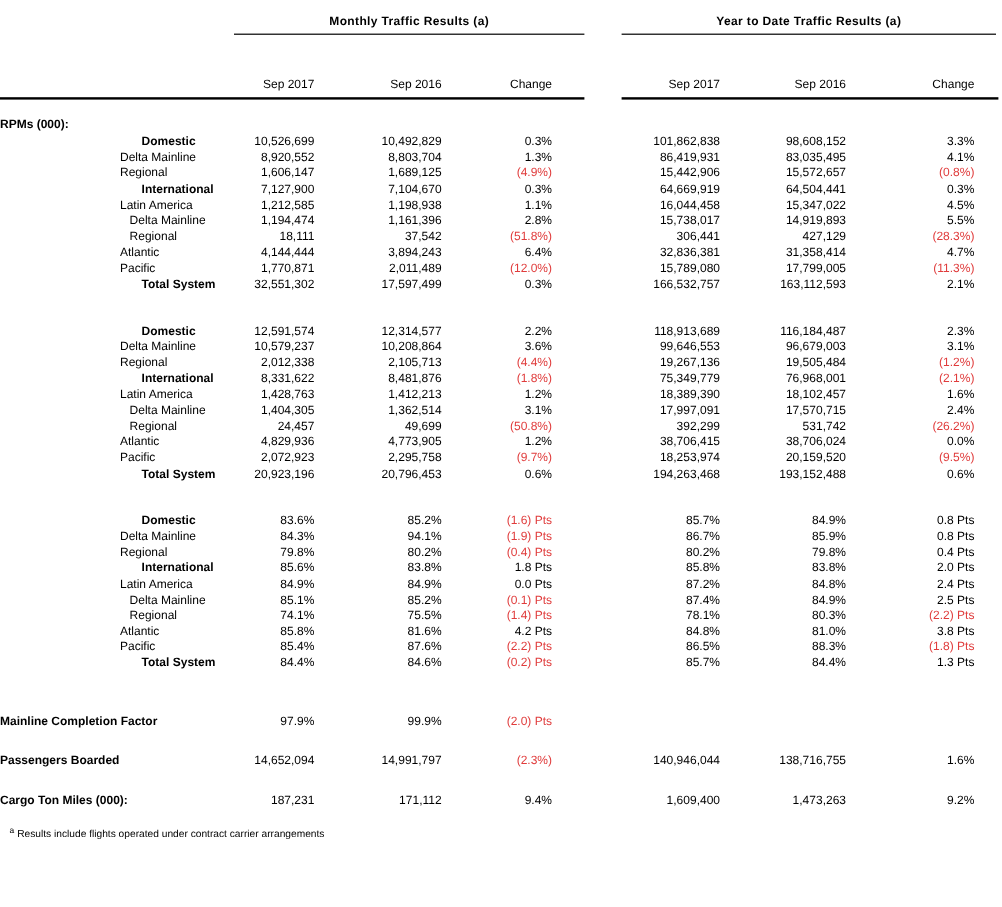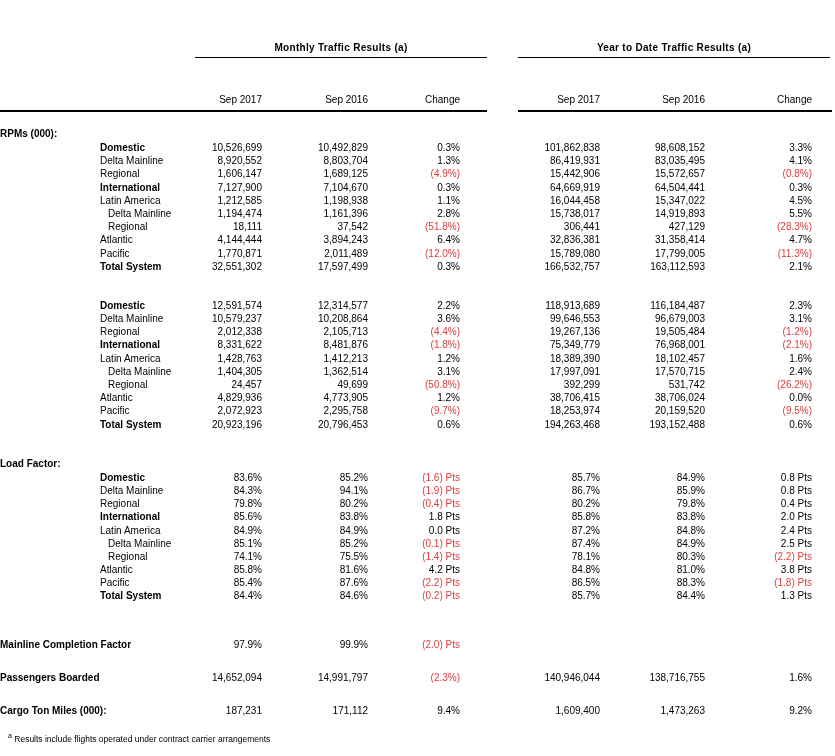--- a/index.html
+++ b/index.html
@@ -10,21 +10,21 @@
     font-family: "Liberation Sans", sans-serif;
     font-size: 10px;
     color: var(--ink);
     overflow: hidden;
   }
   .page { position: relative; width: 835px; padding-top: 13px; }
 
   .bold { font-weight: bold; }
 
   
-  .group-titles { position: relative; height: 19px; margin-top: 29px; }
+  .group-titles { position: relative; height: 19px; }
   .group-title {
     position: absolute; top: 0;
     text-align: center; font-weight: bold;
     border-bottom: 1px solid #000;
     padding-bottom: 4px;
     letter-spacing: 0.3px;
   }
   .group-title.left  { left: 195px; width: 292px; }
   .group-title.right { left: 518px; width: 312px; }
 
@@ -32,21 +32,21 @@
   .grid {
     display: grid;
     grid-template-columns: 190px 72px 106px 92px 140px 105px 107px;
     width: 812px;
   }
   .row { height: 13.2px; line-height: 13.2px; }
   .num { text-align: right; white-space: nowrap; }
   .neg { color: var(--neg); }
   .label { white-space: nowrap; }
   .ind0 { }
-  .ind1 { padding-left: 100px; }
+  .ind1 { padding-left: 100px; margin-left: 18px; }
   .ind2 { padding-left: 100px; }
   .ind3 { padding-left: 108px; }
 
   .col-headers { margin-top: 32px; height: 14px; line-height: 14px; font-weight: normal; }
   .header-rule { position: relative; height: 2px; margin-top: 3px; }
   .header-rule .seg { position: absolute; top: 0; height: 2px; background: #000; }
   .header-rule .seg.left  { left: 0;    width: 487px; }
   .header-rule .seg.right { left: 518px; width: 314px; }
 
   .section { margin-top: 15px; }
@@ -271,21 +271,20 @@
           <div class="label ind1 bold">Total System</div>
           <div class="num">20,923,196</div>
           <div class="num">20,796,453</div>
           <div class="num">0.6%</div>
           <div class="num">194,263,468</div>
           <div class="num">193,152,488</div>
           <div class="num">0.6%</div>
         </div>
       </div>
       <div class="section">
-        <div class="sec-title ind0">Load Factor:</div>
         <div class="grid row">
           <div class="label ind1 bold">Domestic</div>
           <div class="num">83.6%</div>
           <div class="num">85.2%</div>
           <div class="num neg">(1.6) Pts</div>
           <div class="num">85.7%</div>
           <div class="num">84.9%</div>
           <div class="num">0.8 Pts</div>
         </div>
         <div class="grid row">

